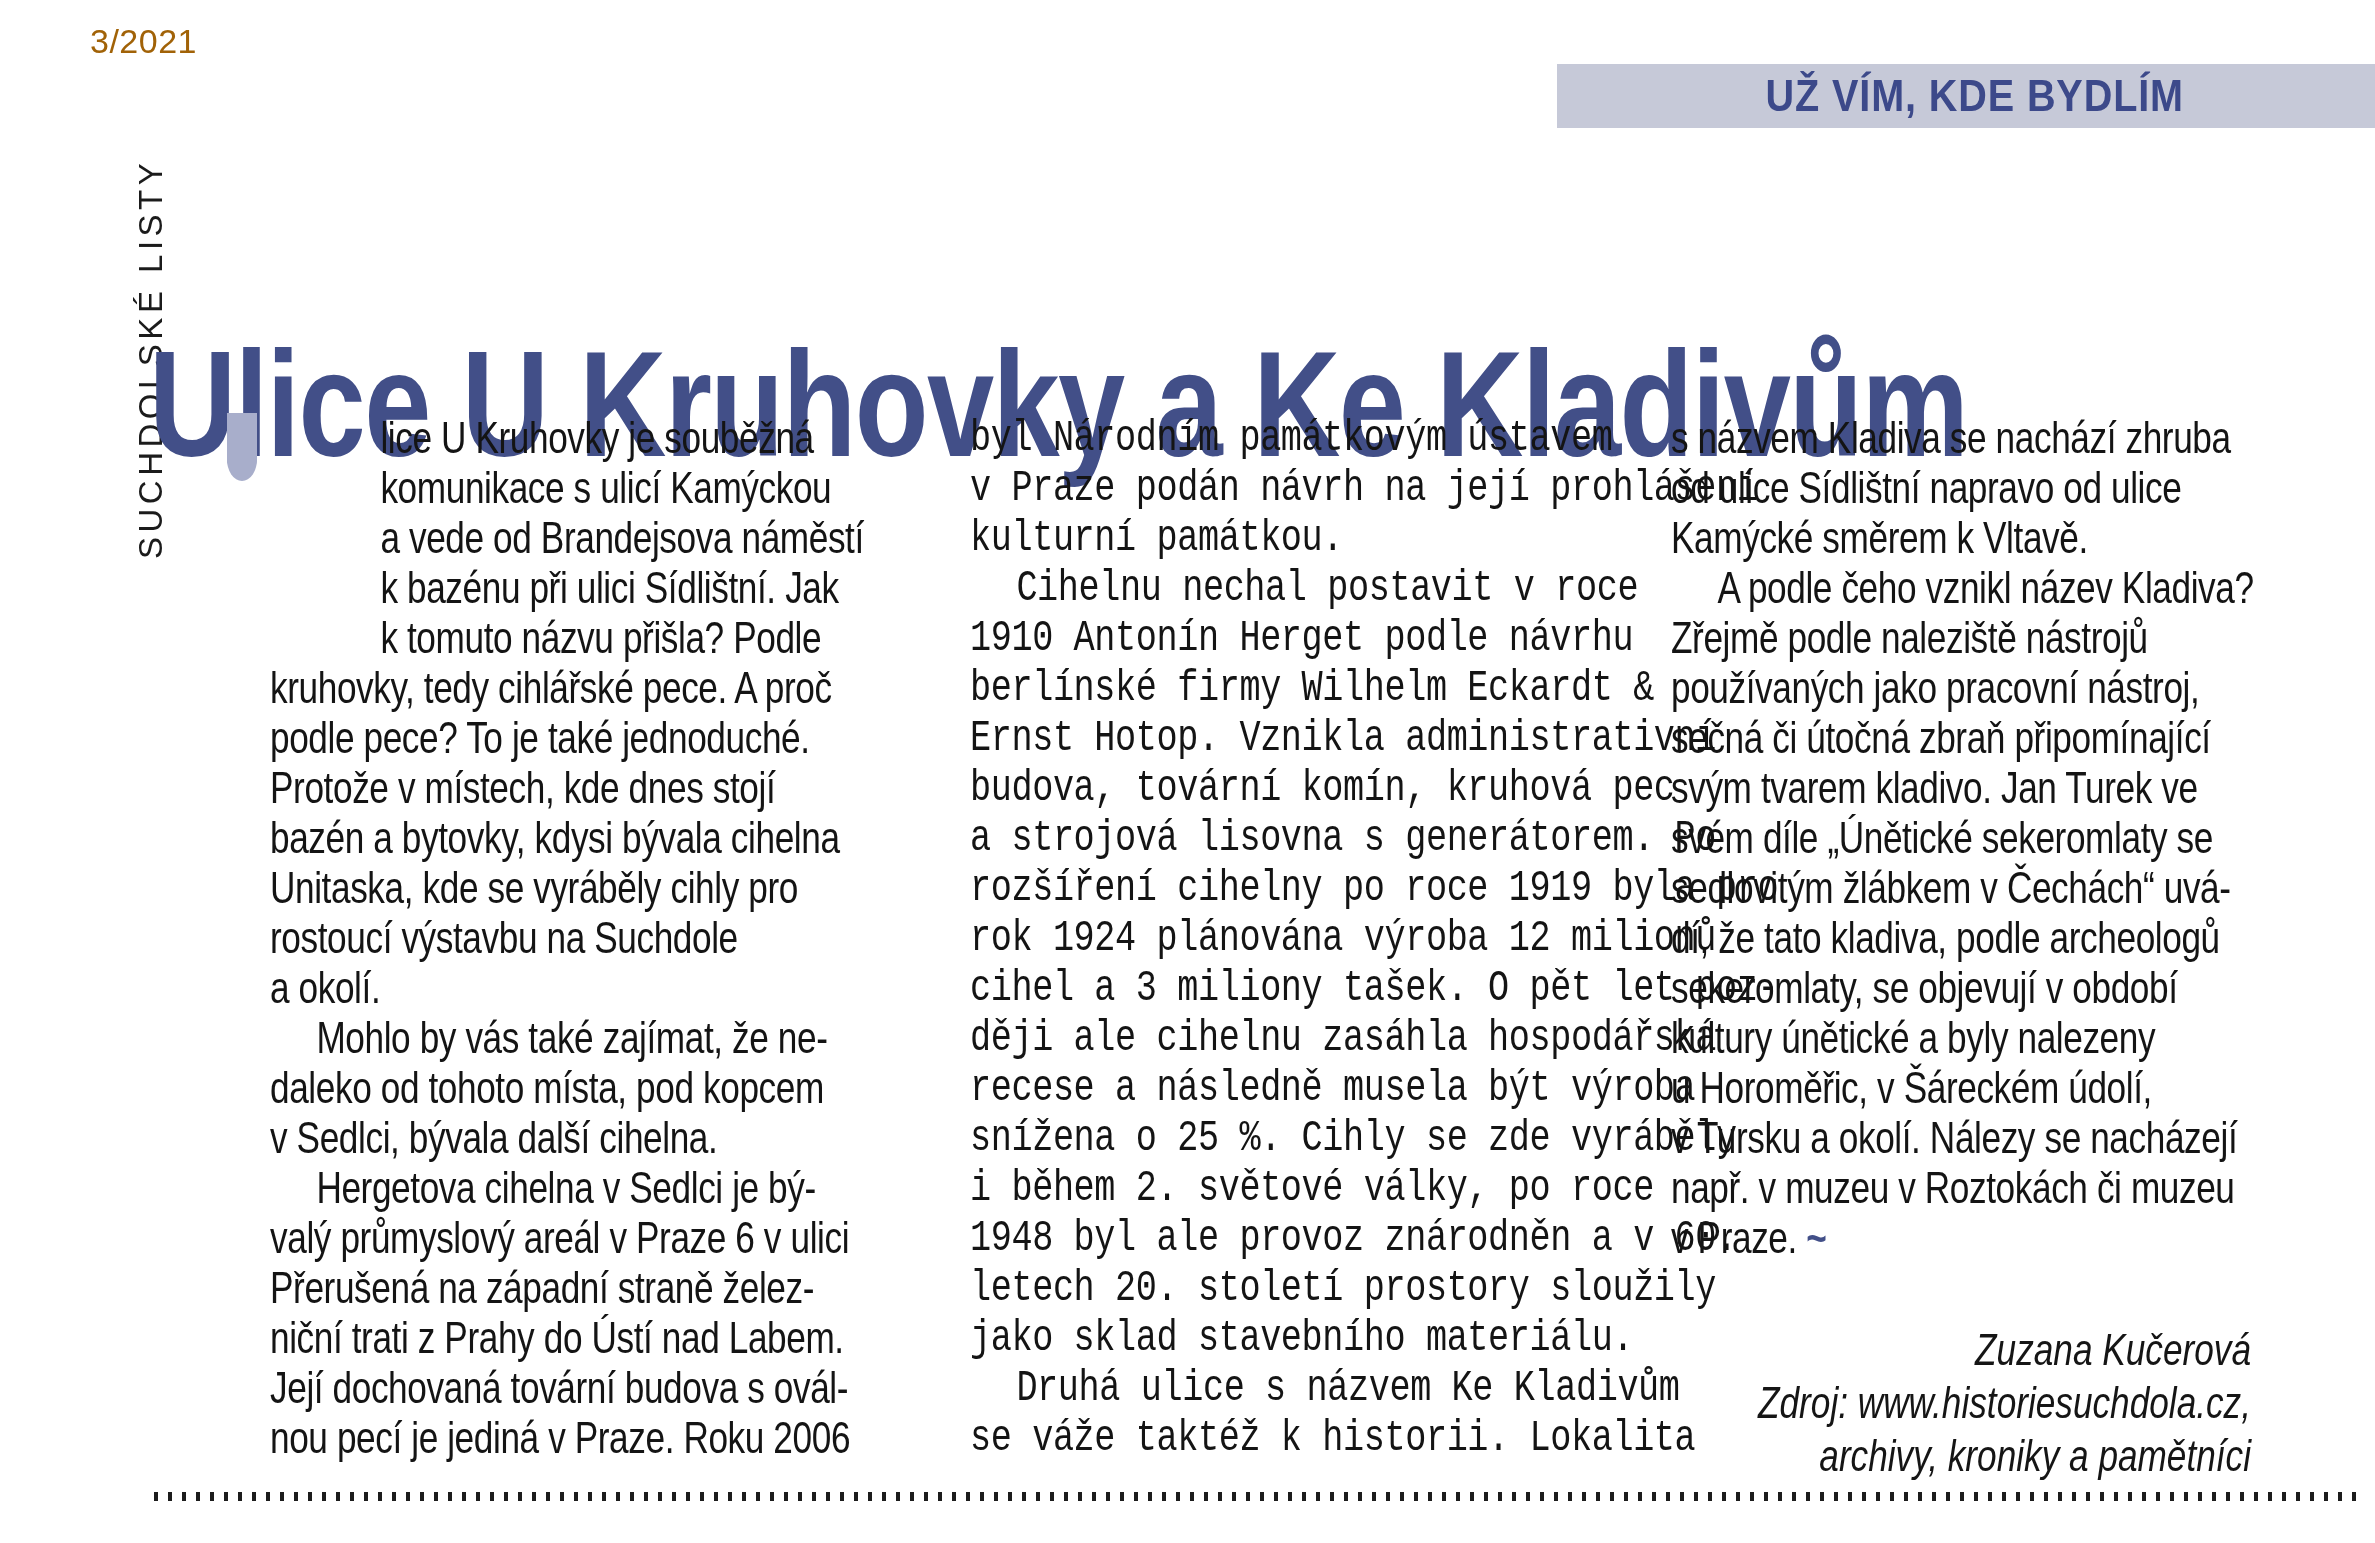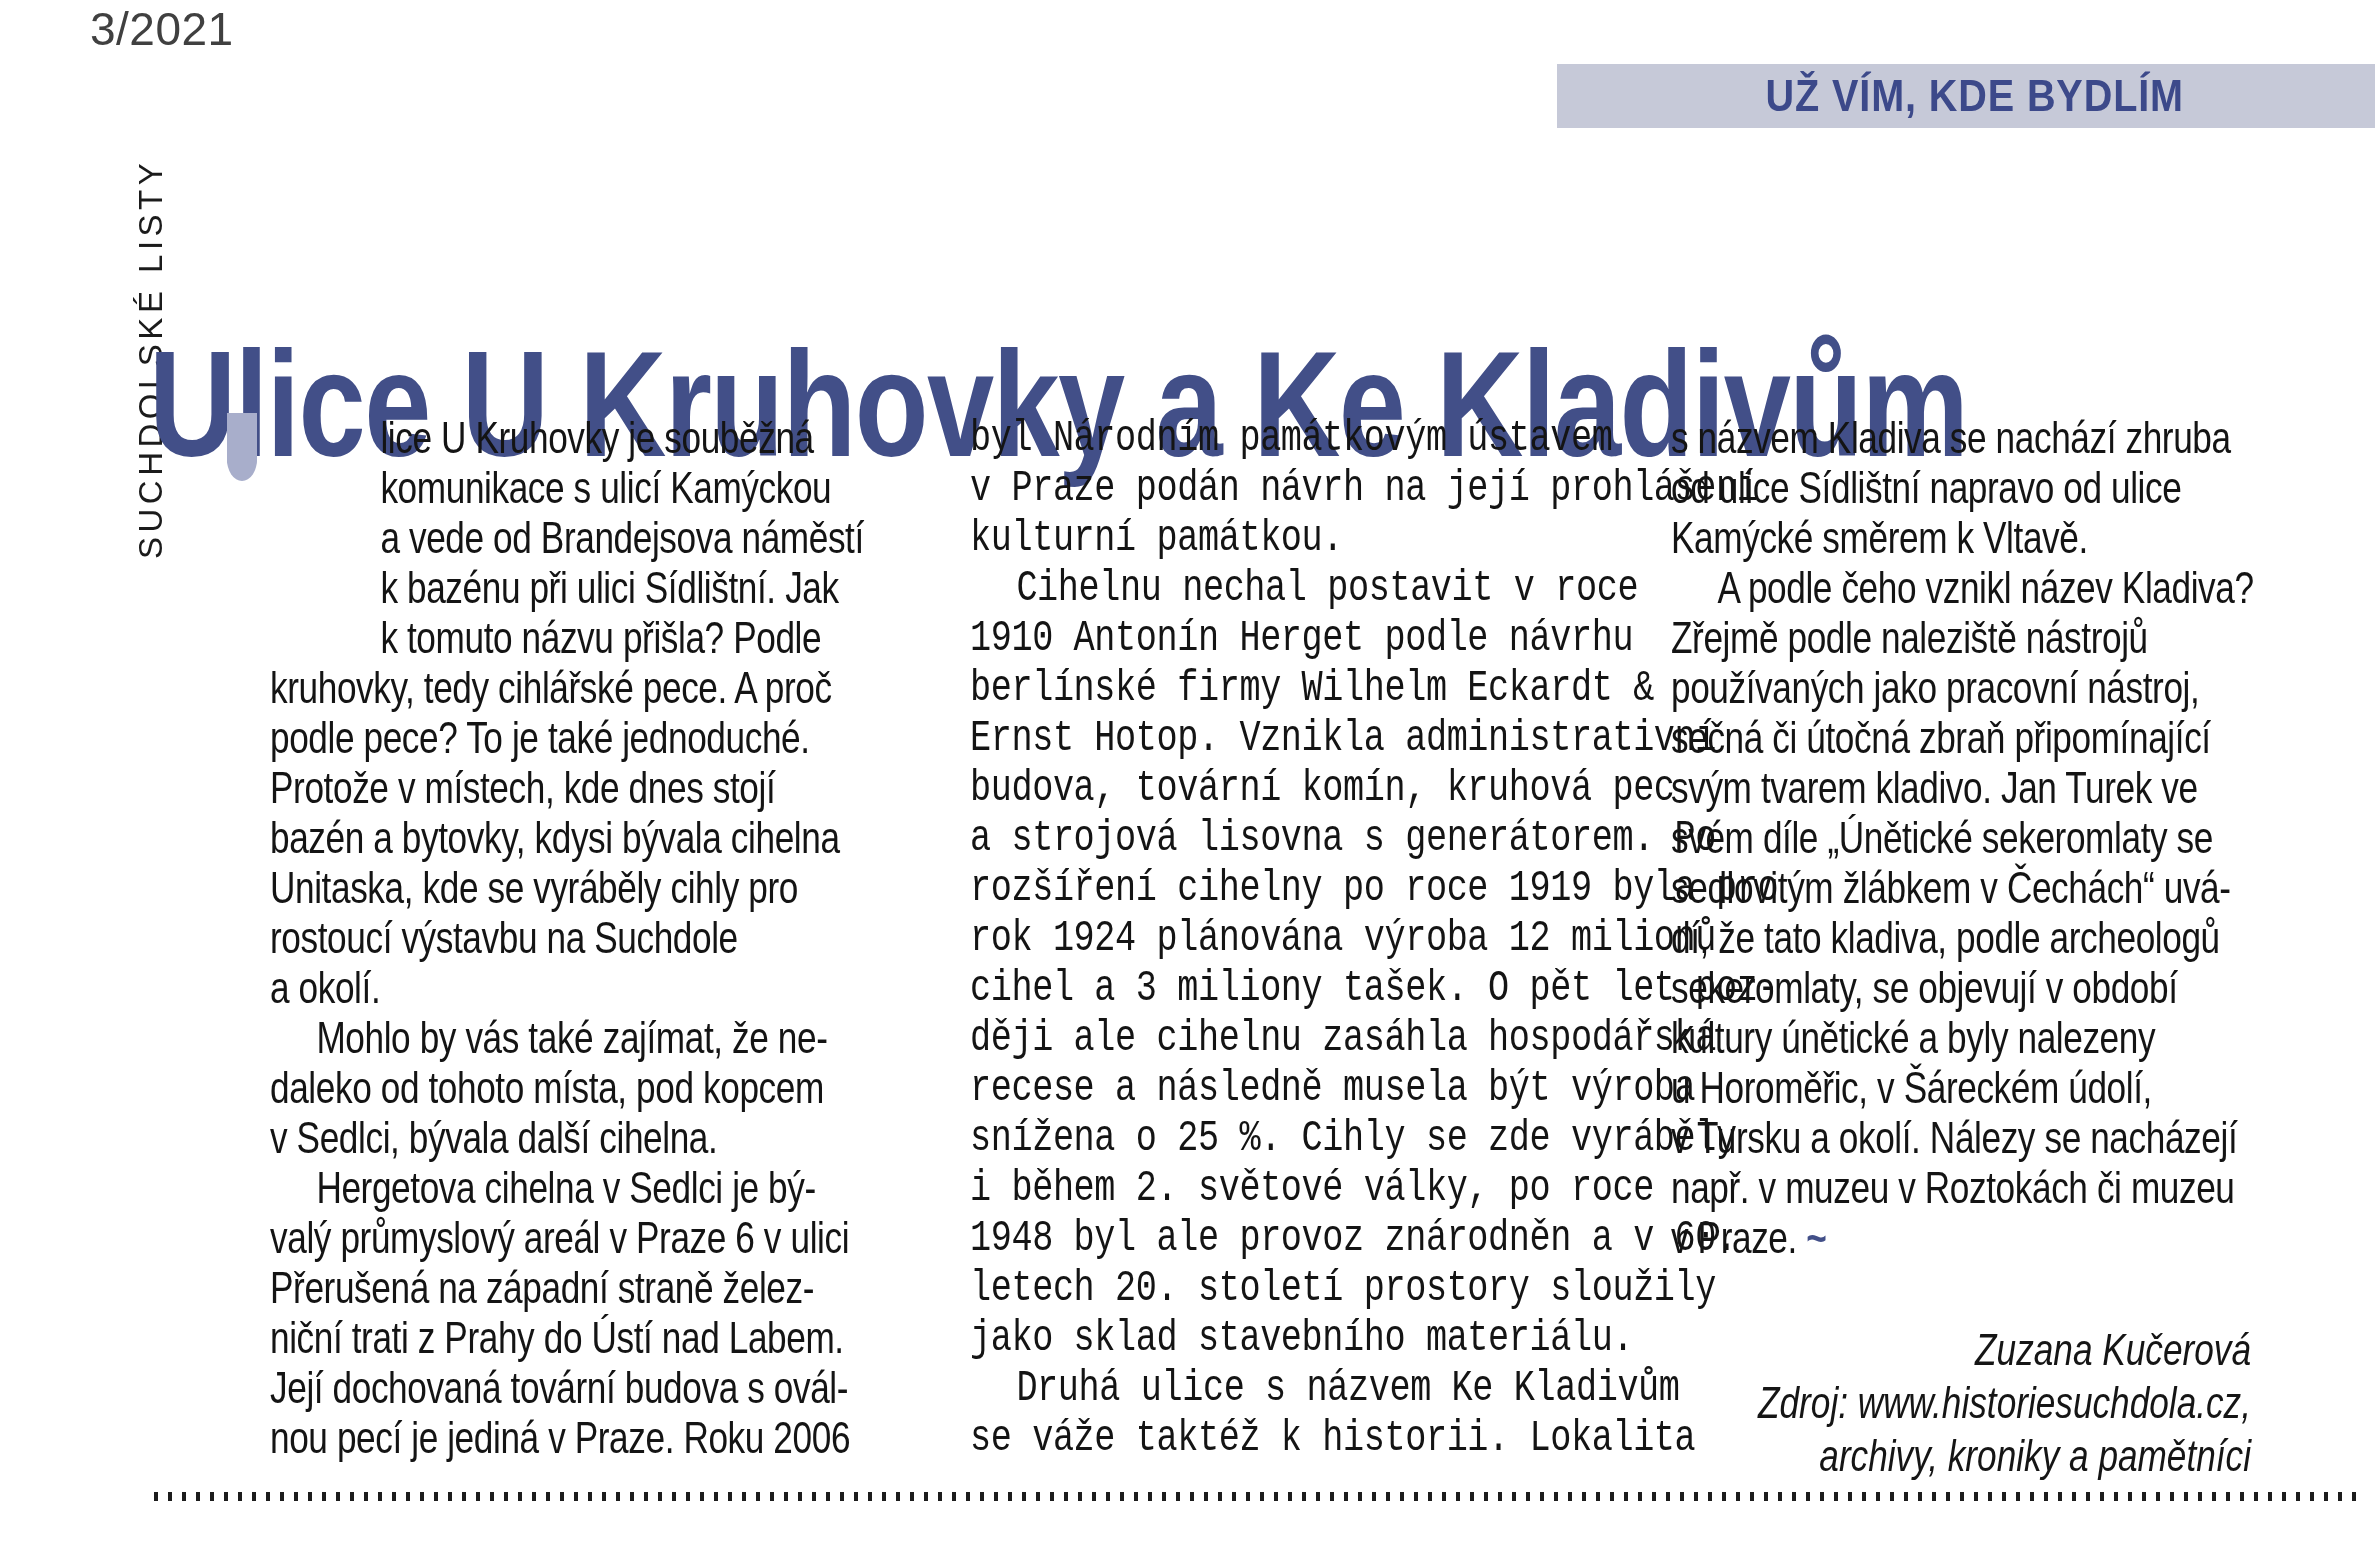--- a/index.html
+++ b/index.html
@@ -6,22 +6,22 @@
   .page{
     position:relative;
     width:2375px;height:1543px;
     background:#ffffff;
     font-family:"Liberation Sans",sans-serif;
     color:#141414;
     overflow:hidden;
   }
   
   .issue{
-    position:absolute;left:90px;top:2px;
-    font-size:46px;letter-spacing:0.5px;color:#404040;
+    position:absolute;left:90px;top:22px;
+    font-size:34px;letter-spacing:0.5px;color:#a16207;
   }
   
   .badge{
     position:absolute;left:1557px;top:64px;width:836px;height:64px;
     background:#c6c9d8;
     display:flex;align-items:center;justify-content:center;
   }
   .badge-label{
     font-weight:bold;font-size:45px;color:#3c498a;
     letter-spacing:1px;white-space:nowrap;

